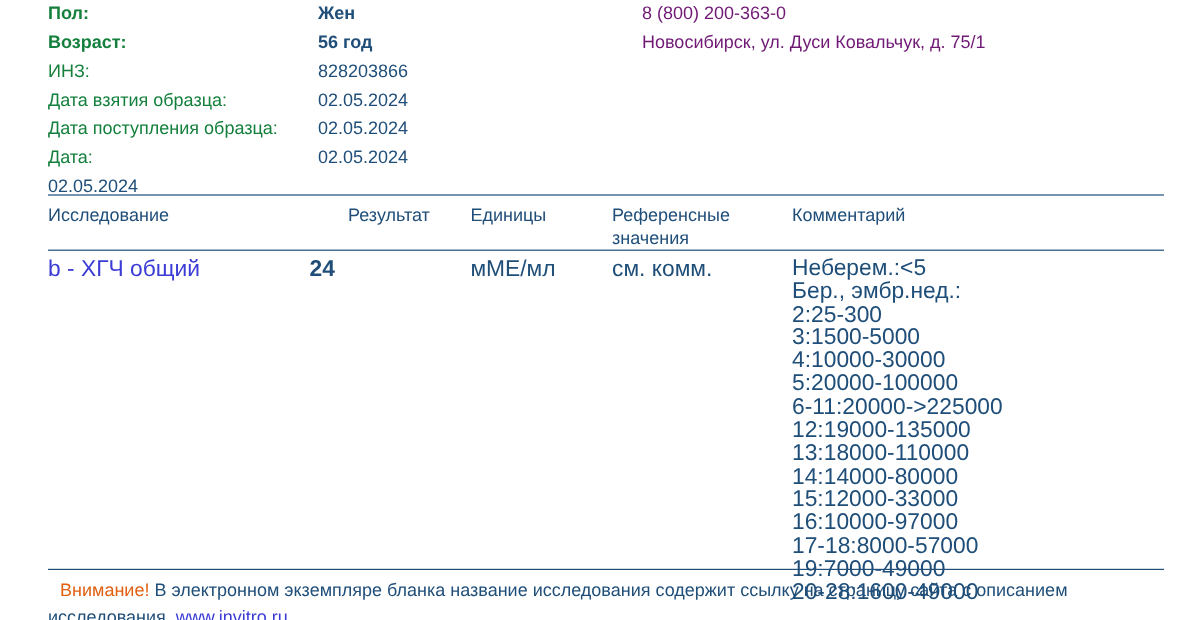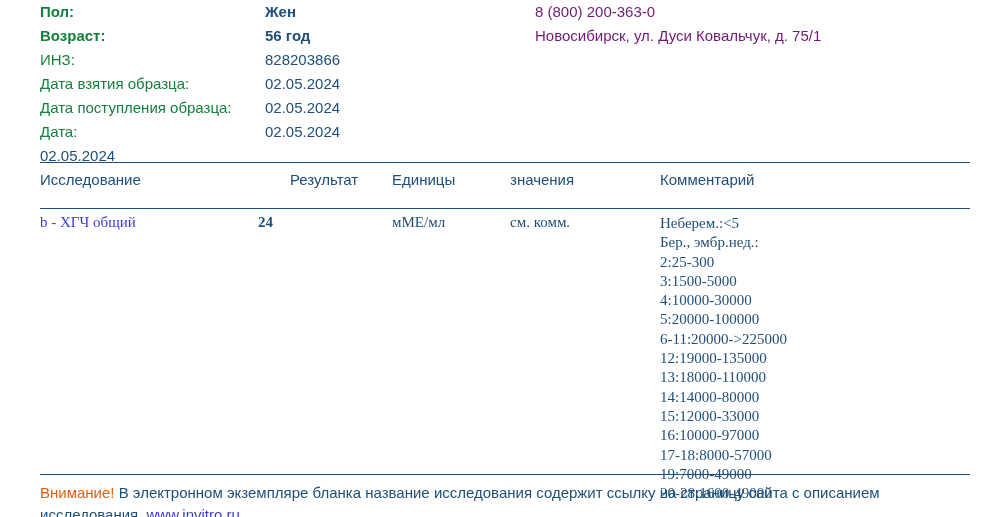--- a/index.html
+++ b/index.html
@@ -86,23 +86,22 @@
   
   .result-row {
     position: absolute;
     left: 40px;
     top: 214px;
     width: 930px;
   }
   .cell {
     position: absolute;
     top: 0;
-    font-size: 15px;
-    color: #1f4e79;
-    font-family: Liberation Serif, serif;
+    font-size: 19px;
+    color: #1f4e79;
   }
   .cell-name {
     left: 0px;
     width: 215px;
     color: #3b3bd6;
   }
   .cell-result {
     left: 218px;
     width: 130px;
     font-weight: bold;
@@ -121,20 +120,21 @@
     position: absolute;
     left: 40px;
     top: 482px;
     width: 935px;
     font-size: 15px;
     color: #1f4e79;
     line-height: 22px;
   }
   .warn {
     color: #e06010;
+    margin-left: 10px;
   }
   .footer-link {
     color: #3b3bd6;
     text-decoration: underline;
   }
   
   .edge-strip {
     position: absolute;
     right: 0;
     top: 0;
@@ -188,20 +188,21 @@
 
   </div>
 
   <div class="rule rule-top"></div>
 
   <div class="table-head">
     <div class="th th-research">Исследование</div>
     <div class="th th-result">Результат</div>
     <div class="th th-units">Единицы</div>
     <div class="th th-ref">
+      <div>Референсные</div>
       <div>значения</div>
     </div>
     <div class="th th-comment">Комментарий</div>
   </div>
 
   <div class="rule rule-mid"></div>
 
   <div class="result-row">
     <div class="cell cell-name">b - ХГЧ общий</div>
     <div class="cell cell-result">24</div>

